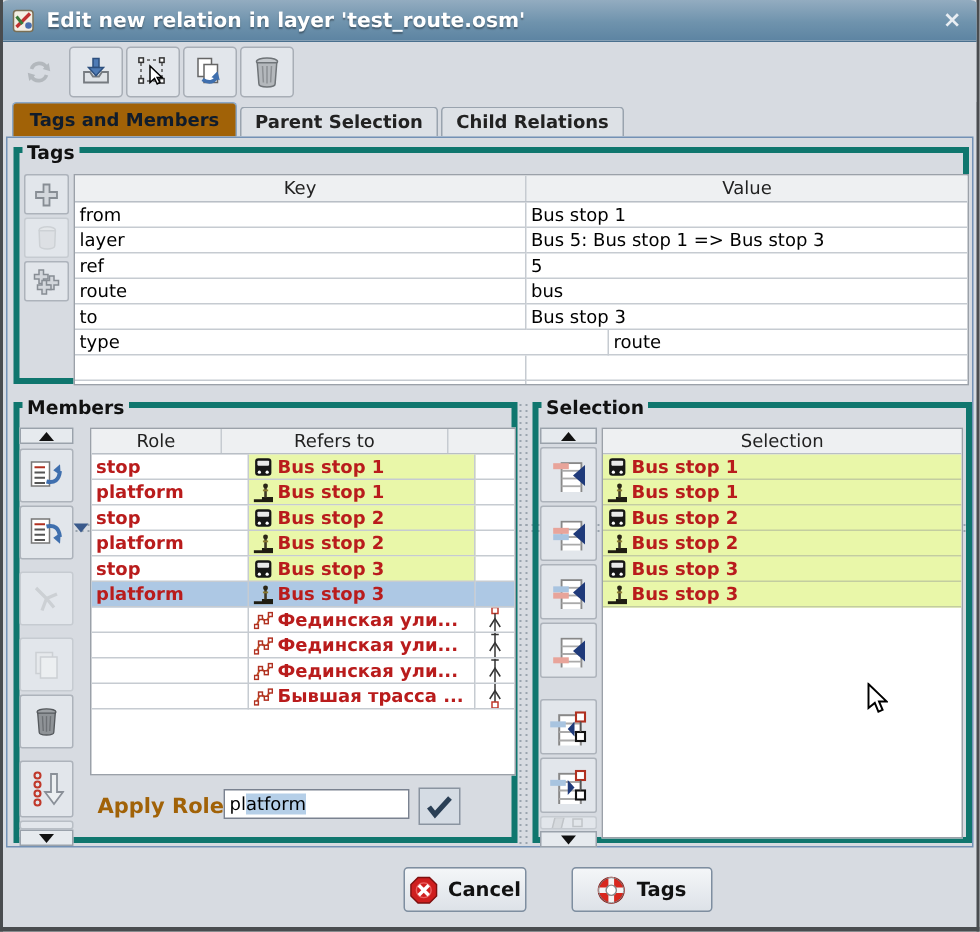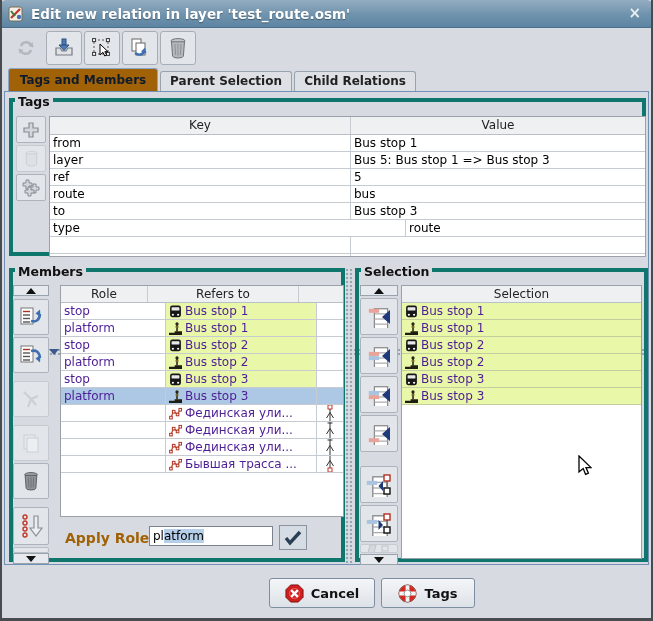--- a/index.html
+++ b/index.html
@@ -39,21 +39,21 @@
                display:flex; align-items:center; justify-content:center; }
   .tri-up { width:0; height:0; border-left:5px solid transparent; border-right:5px solid transparent; border-bottom:6px solid #111; }
   .tri-down { width:0; height:0; border-left:5px solid transparent; border-right:5px solid transparent; border-top:6px solid #111; }
   
   .tbl { position:absolute; background:#ffffff; border:1px solid #9ba1a9; overflow:hidden; }
   .thead { display:flex; background:#eef0f2; border-bottom:1px solid #b9bfc6; }
   .th { text-align:center; color:#222; border-right:1px solid #c6cbd1; overflow:hidden; }
   .row { display:flex; height:17px; line-height:16px; }
   .cell { border-right:1px solid #c6cbd1; border-bottom:1px solid #c6cbd1; padding:0 3px;
           overflow:hidden; white-space:nowrap; }
-  .bold { font-weight:normal; color:#4c1d95; }
+  .bold { font-weight:bold; color:#b91c1c; }
   .hl { background:#e9f7a9; }
   .sel { background:#adc8e4; }
   .ico-cell { display:flex; align-items:center; gap:3px; }
   .row-ico { flex:0 0 auto; }
   
   .hsplit { position:absolute; left:4px; top:256px; width:641px; height:9px;
             background-image:radial-gradient(#9aa4ae 0.8px, transparent 0.9px); background-size:4px 4px; }
   .hs-tri { position:absolute; top:1px; width:0; height:0; }
   .vsplit { position:absolute; left:340px; top:176px; width:9px; height:296px;
             background-image:radial-gradient(#9aa4ae 0.8px, transparent 0.9px); background-size:4px 4px; }
@@ -568,21 +568,21 @@
             <svg class="row-ico" width="13" height="13" viewBox="0 0 12 12">
               <use href="#sym-platform"></use>
             </svg>
             <span>Bus stop 3</span>
           </div>
       </div>
     </div>
 
   </div>
 
-  <div class="footer-btn" style="left:267px;width:106px">
+  <div class="footer-btn" style="left:267px;width:82px">
     <svg width="19" height="19" viewBox="0 0 20 20">
       <polygon points="6,1 14,1 19,6 19,14 14,19 6,19 1,14 1,6" fill="#cf1f1f" stroke="#7e1010"></polygon>
       <circle cx="10" cy="10" r="5.2" fill="none" stroke="#ff8f8f" stroke-width="1" opacity="0.6"></circle>
       <path d="M6.5 6.5 L13.5 13.5 M13.5 6.5 L6.5 13.5" stroke="#ffffff" stroke-width="2.4"></path>
     </svg>
     <span>Cancel</span>
   </div>
   <div class="footer-btn" style="left:379px;width:94px">
     <svg width="19" height="19" viewBox="0 0 20 20">
       <circle cx="10" cy="10" r="9" fill="#d8281e" stroke="#8a1410"></circle>

